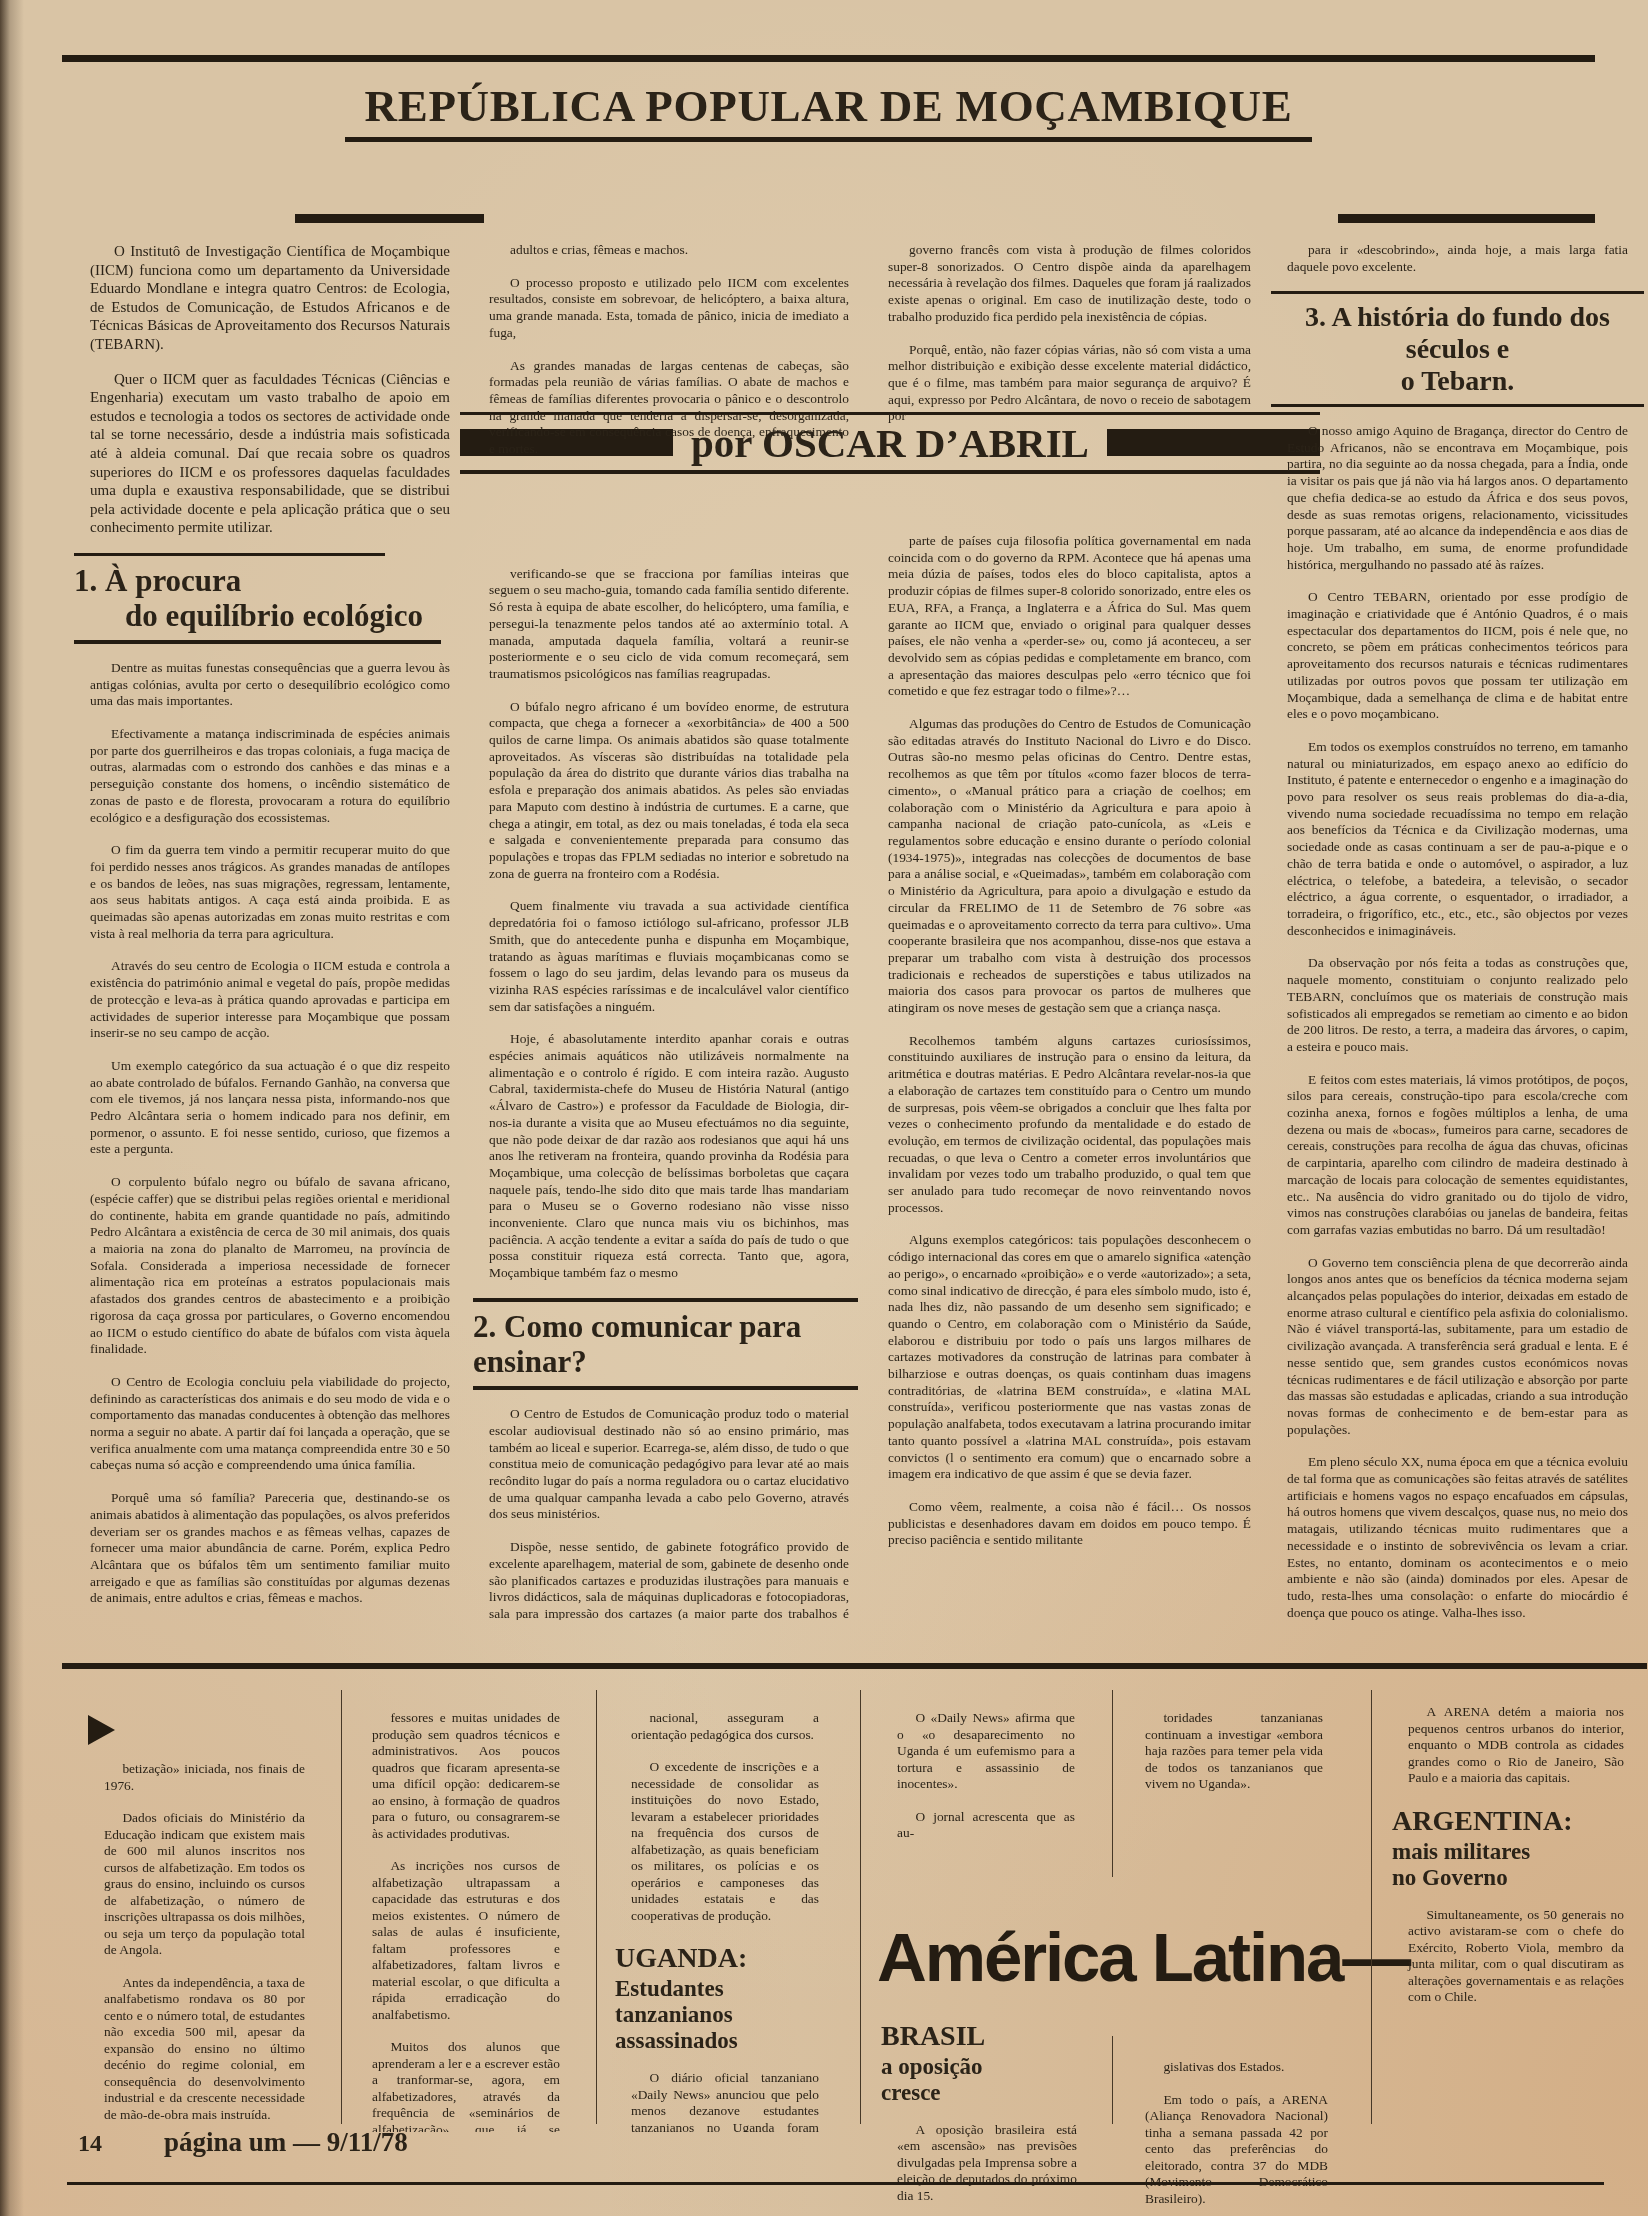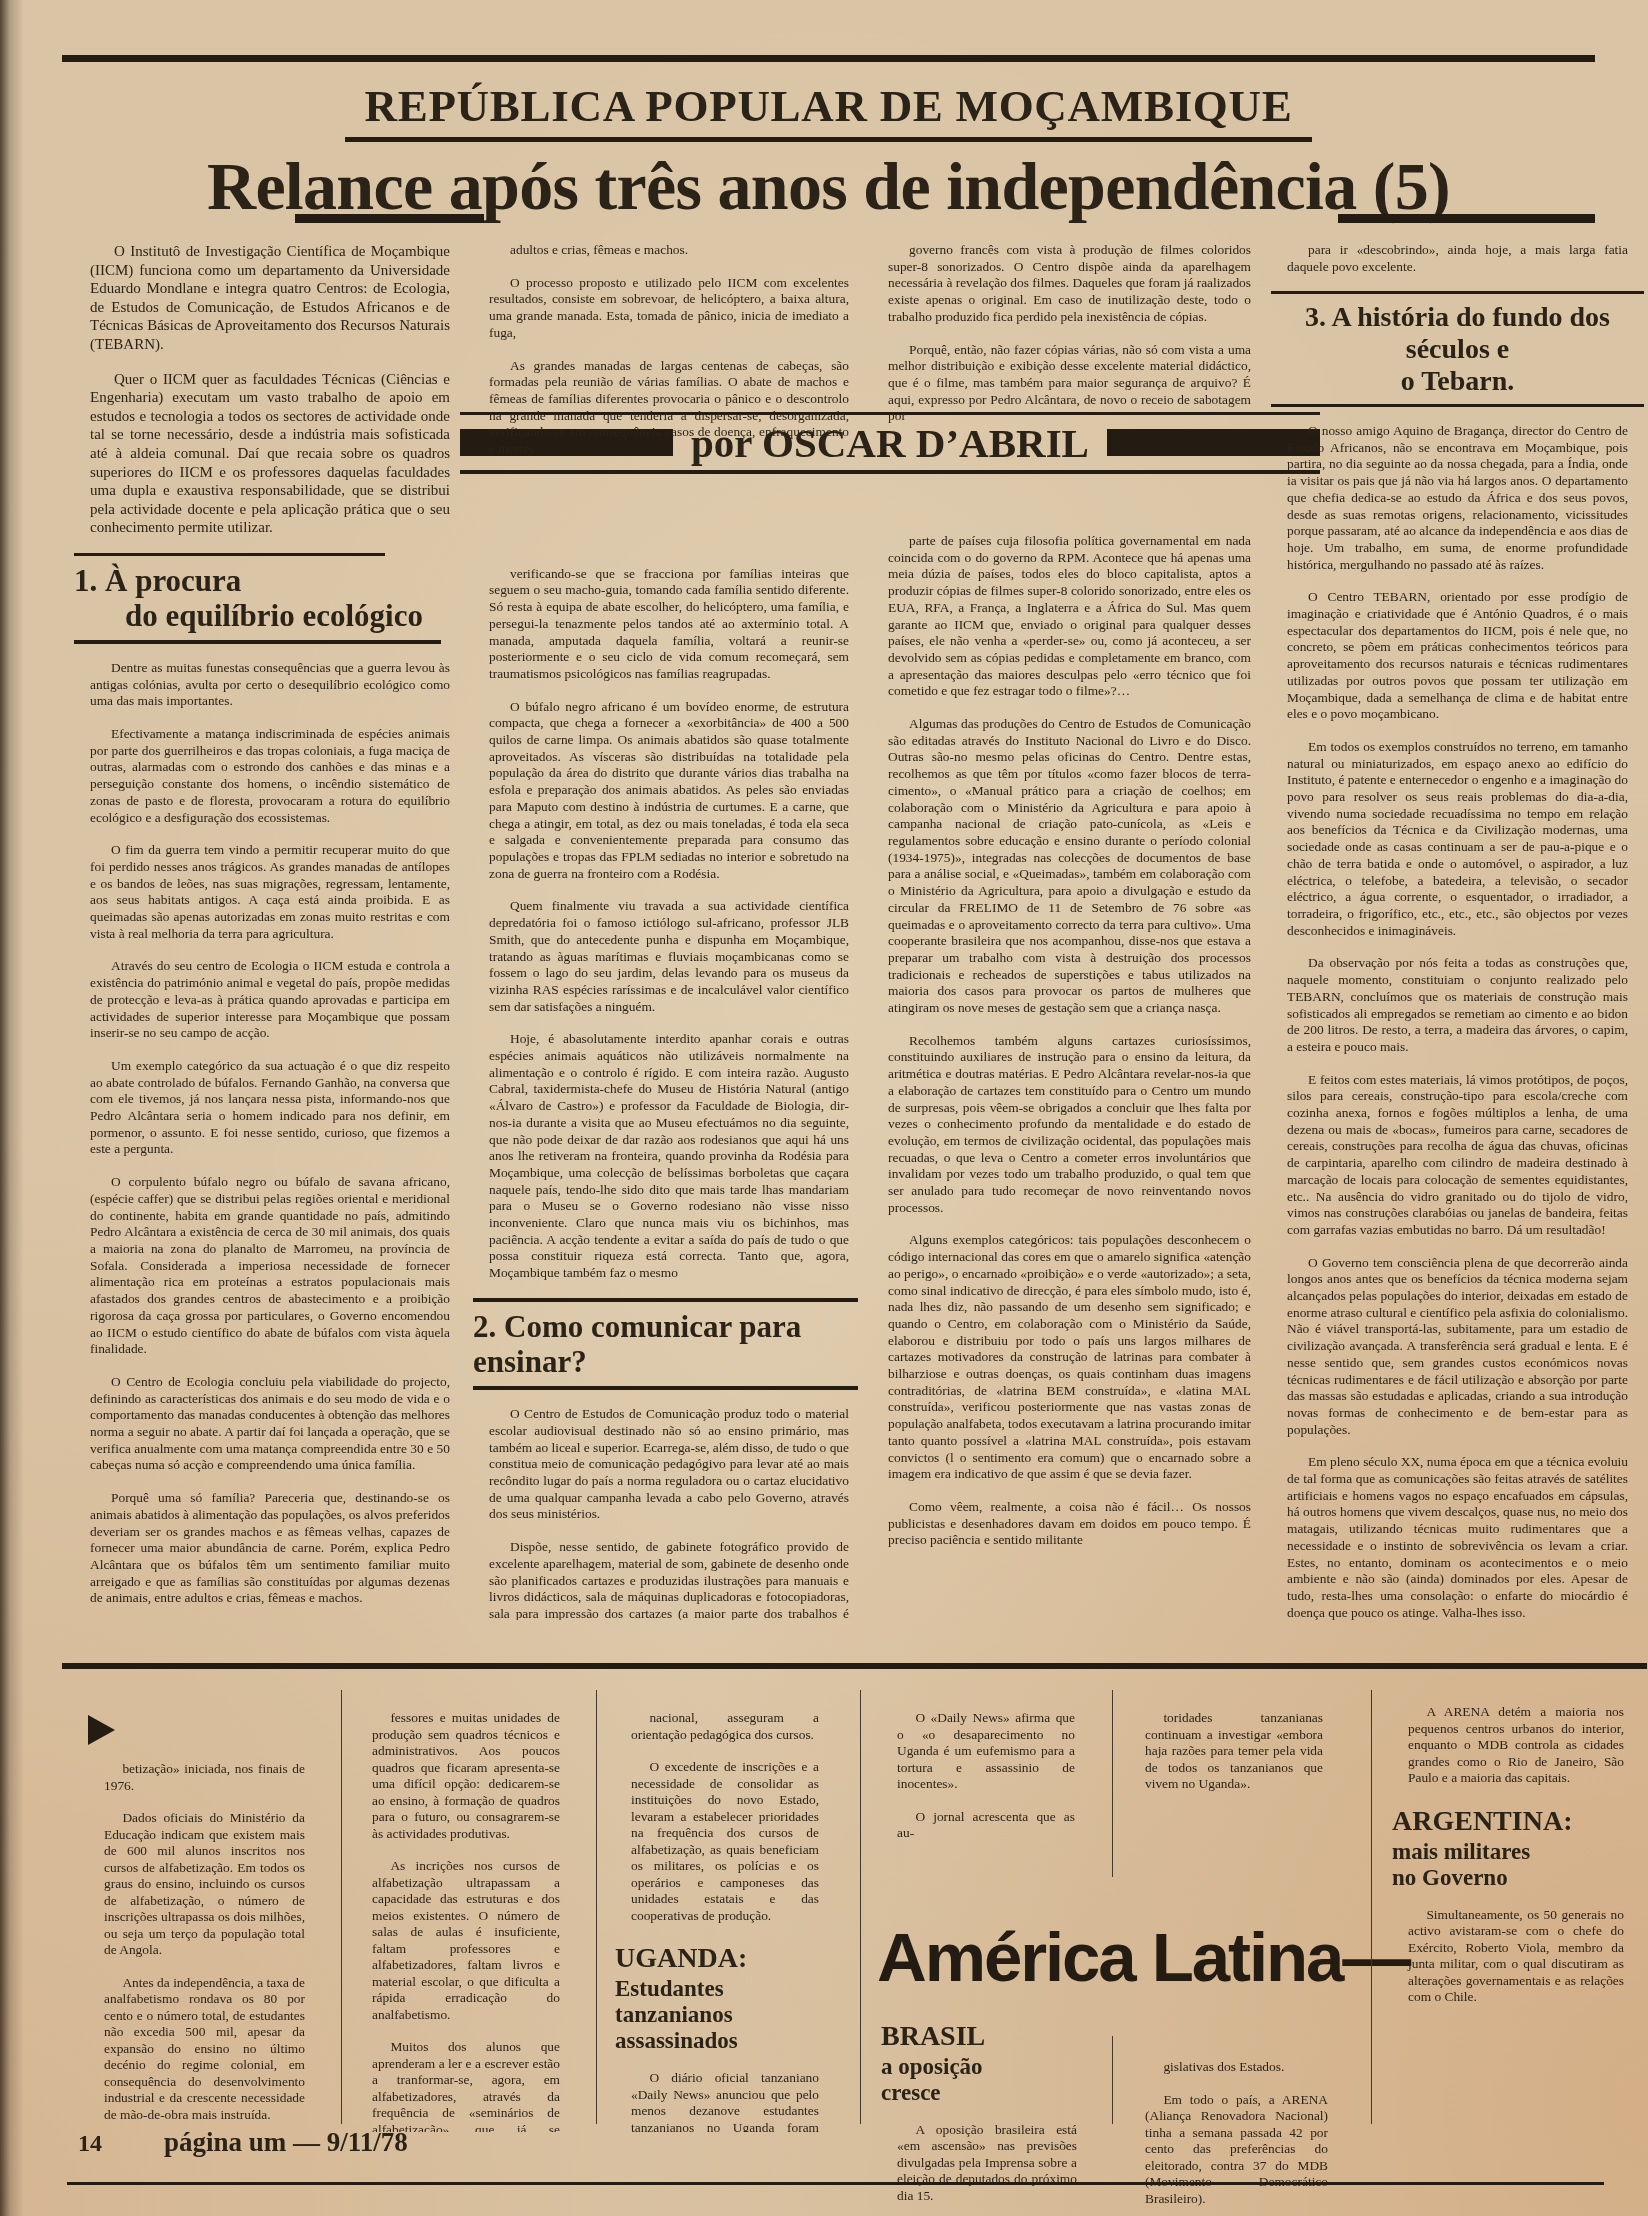--- a/index.html
+++ b/index.html
@@ -54,21 +54,20 @@
   .footer-name{font-weight:bold; font-size:27px;}
   .footer-rule{left:67px; top:2182px; width:1537px; height:2.8px; background:#241c12;}
 </style>
 </head>
 <body>
 
 <div id="page">
 
   <div class="abs head-box">
     <div class="kicker">REPÚBLICA POPULAR DE MOÇAMBIQUE</div>
-    <div class="main-headline">Relance após três anos de independência (5)</div>
     <div class="head-seg seg-l"></div>
     <div class="head-seg seg-r"></div>
   </div>
 
   <div class="abs banner">
     <div class="bar"></div>
     <div class="byline-text">por OSCAR D’ABRIL</div>
     <div class="bar"></div>
   </div>
 

